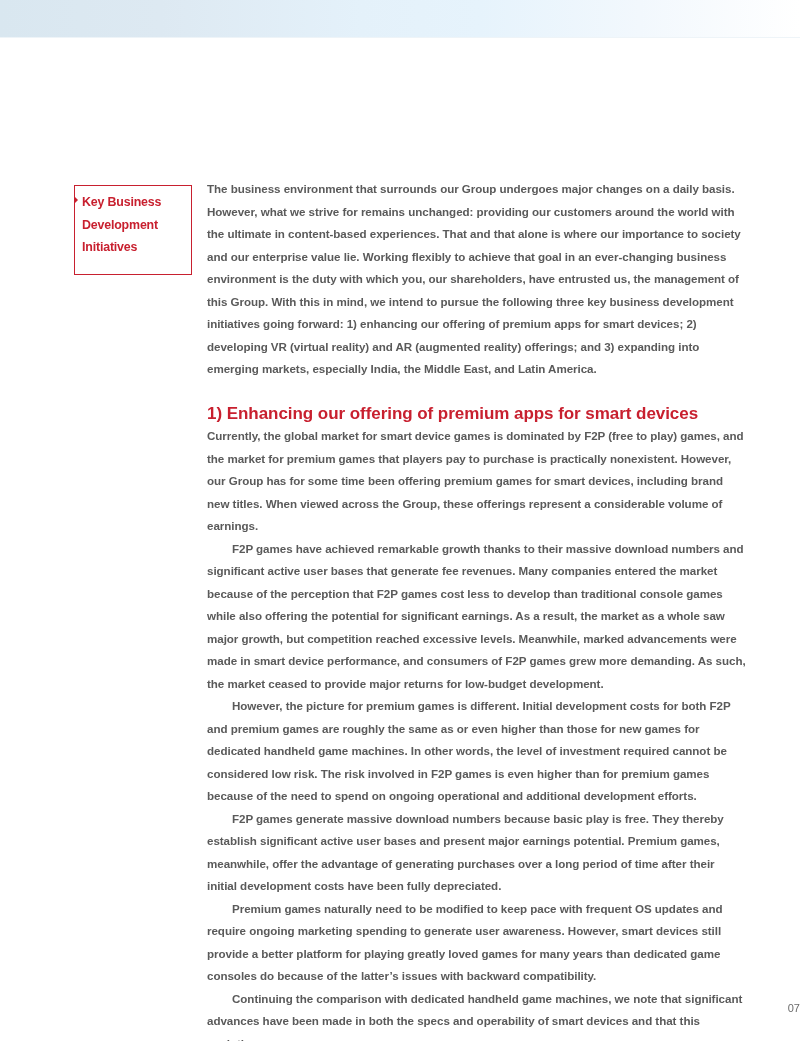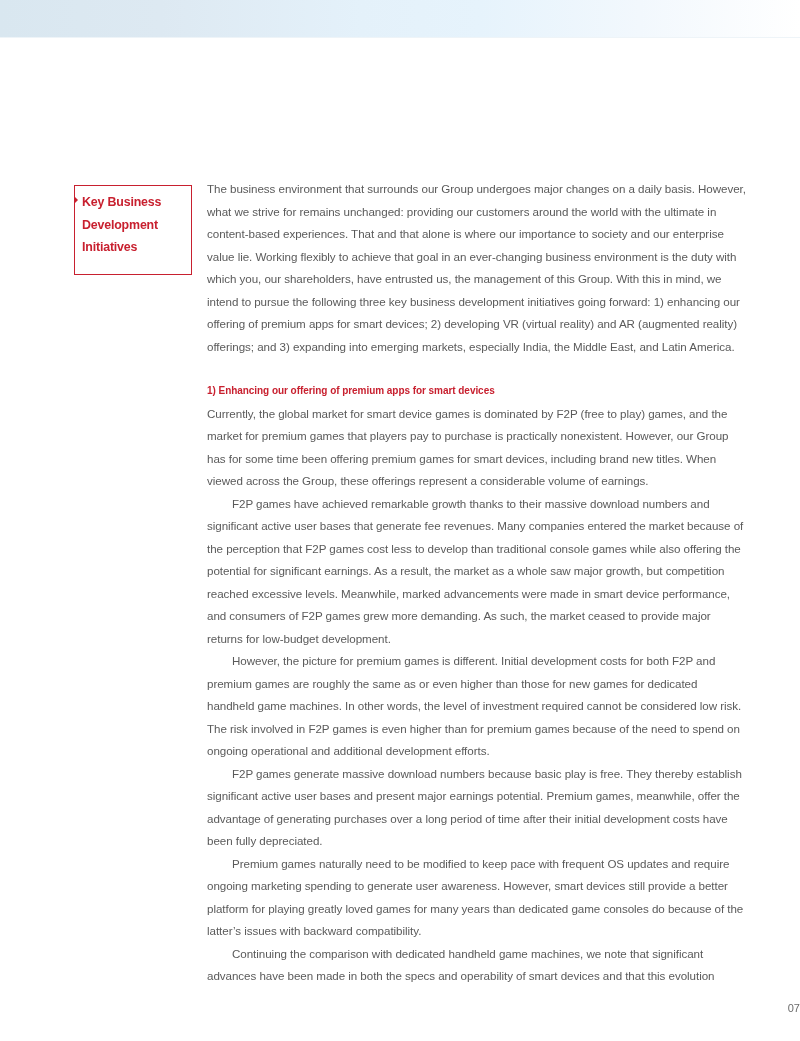--- a/index.html
+++ b/index.html
@@ -61,31 +61,32 @@
       left: 207px;
       top: 178px;
       width: 540px;
       color: #5a5a5a;
       font-size: 11.6px;
       line-height: 22.5px;
       letter-spacing: -0.05px;
     }
     .content p {
       margin: 0;
+      font-weight: bold;
     }
     .content p.indent {
       text-indent: 25px;
     }
     .gap {
       height: 22px;
     }
     .subheading {
       color: #c8202f;
       font-weight: bold;
-      font-size: 10px;
+      font-size: 17px;
       line-height: 22.5px;
       margin: 0;
     }
     .page-number {
       position: absolute;
       left: 0;
       width: 800px;
       top: 1002px;
       text-align: right;
       color: #6a6a6a;

